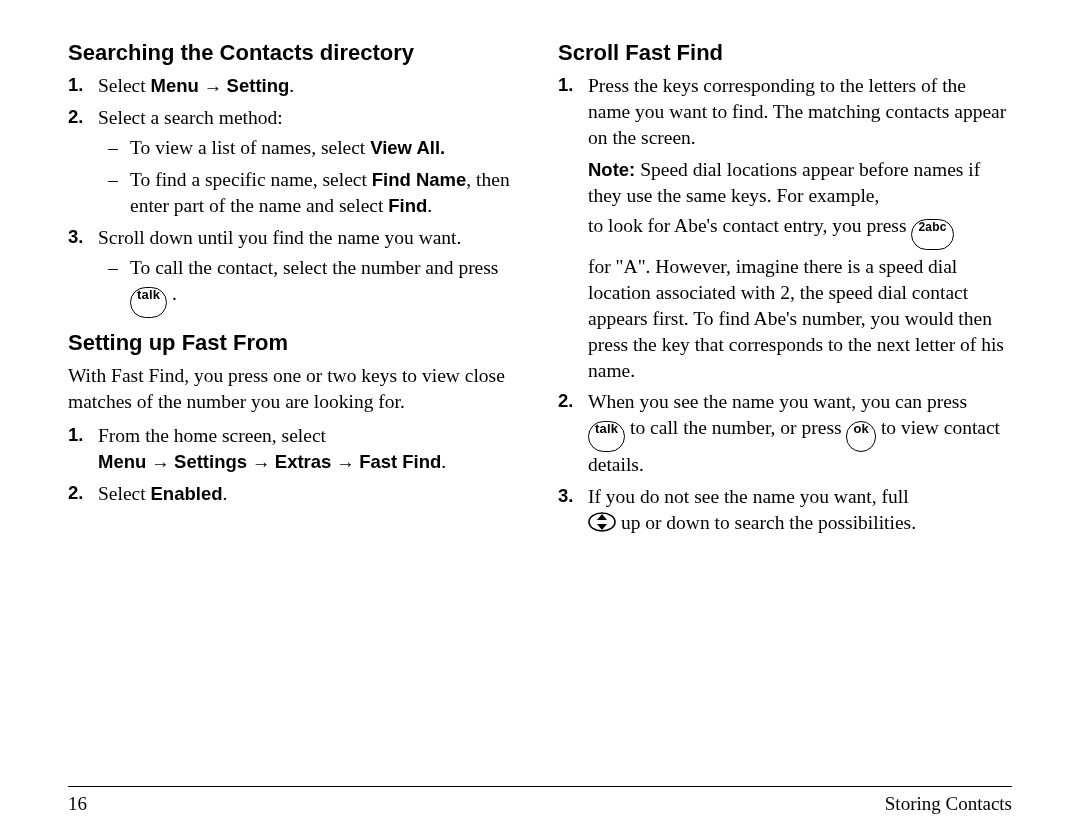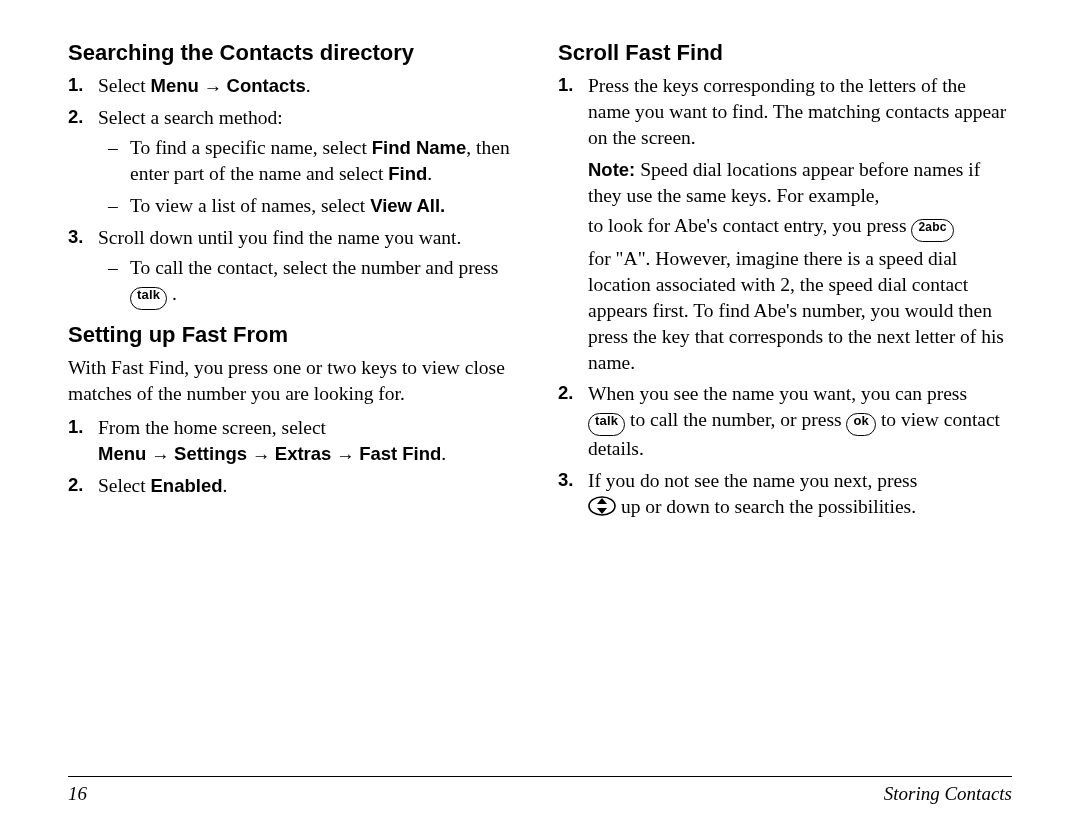--- a/index.html
+++ b/index.html
@@ -73,38 +73,37 @@
     position: absolute;
     left: 10px;
   }
   .key {
     display: inline-block;
     border: 1.6px solid #000;
     border-radius: 999px;
     font-family: Arial, Helvetica, sans-serif;
     font-weight: 700;
     font-size: 13px;
-    padding: 0px 6px 7px 6px;
+    padding: 0px 6px 15px 6px;
     line-height: 14px;
     vertical-align: 1px;
     letter-spacing: 0.2px;
     min-width: 18px;
     text-align: left;
   }
   .key.key2 { font-size: 12px; }
   .navicon {
     display:inline-block;
     vertical-align:-3px;
   }
   .noteblock { padding-left: 30px; margin-bottom:6px; }
   .footer-wrap {
     position: absolute;
     left: 68px; right: 68px;
-    bottom: 34px;
-    font-style: italic;
+    bottom: 24px;
   }
   .rule {
     border-top: 1.2px solid #000;
     margin-bottom: 6px;
   }
   .footer {
     display: flex;
     justify-content: space-between;
     font-size: 19px;
   }
@@ -114,31 +113,31 @@
 
 <div class="page">
   <div class="columns">
 
     <div class="col">
       <h2>Searching the Contacts directory</h2>
 
       <ol class="num">
         <li>
           <span class="marker">1.</span>
-          <span>Select </span><span class="bold-sans">Menu</span><span class="bold-sans arrow"> → </span><span class="bold-sans">Contacts</span><span>.</span>
+          <span>Select </span><span class="bold-sans">Menu</span><span class="bold-sans arrow"> → </span><span class="bold-sans">Setting</span><span>.</span>
         </li>
         <li>
           <span class="marker">2.</span>
           <span>Select a search method:</span>
           <ul class="dash">
             <li>
-              <span>To find a specific name, select </span><span class="bold-sans">Find Name</span><span>, then enter part of the name and select </span><span class="bold-sans">Find</span><span>.</span>
+              <span>To view a list of names, select </span><span class="bold-sans">View All.</span>
             </li>
             <li>
-              <span>To view a list of names, select </span><span class="bold-sans">View All.</span>
+              <span>To find a specific name, select </span><span class="bold-sans">Find Name</span><span>, then enter part of the name and select </span><span class="bold-sans">Find</span><span>.</span>
             </li>
           </ul>
         </li>
         <li>
           <span class="marker">3.</span>
           <span>Scroll down until you find the name you want.</span>
           <ul class="dash">
             <li>
               <span>To call the contact, select the number and press </span><span class="key">talk</span><span> .</span>
             </li>
@@ -183,21 +182,21 @@
       </div>
 
       <ol class="num">
         <li>
           <span class="marker">2.</span>
           <span>When you see the name you want, you can press </span><br>
           <span class="key">talk</span><span> to call the number, or press </span> <span class="key">ok</span><span> to view contact details.</span>
         </li>
         <li>
           <span class="marker">3.</span>
-          <span>If you do not see the name you next, press </span><br>
+          <span>If you do not see the name you want, full </span><br>
           <span class="navicon">
             <svg width="28" height="20" viewBox="0 0 28 20">
               <ellipse cx="14" cy="10" rx="13" ry="9" fill="none" stroke="#000" stroke-width="1.6"></ellipse>
               <polygon points="14,2 9,8 19,8" fill="#000"></polygon>
               <polygon points="14,18 9,12 19,12" fill="#000"></polygon>
             </svg>
           </span><span> up or down to search the possibilities.</span>
         </li>
       </ol>
     </div>

